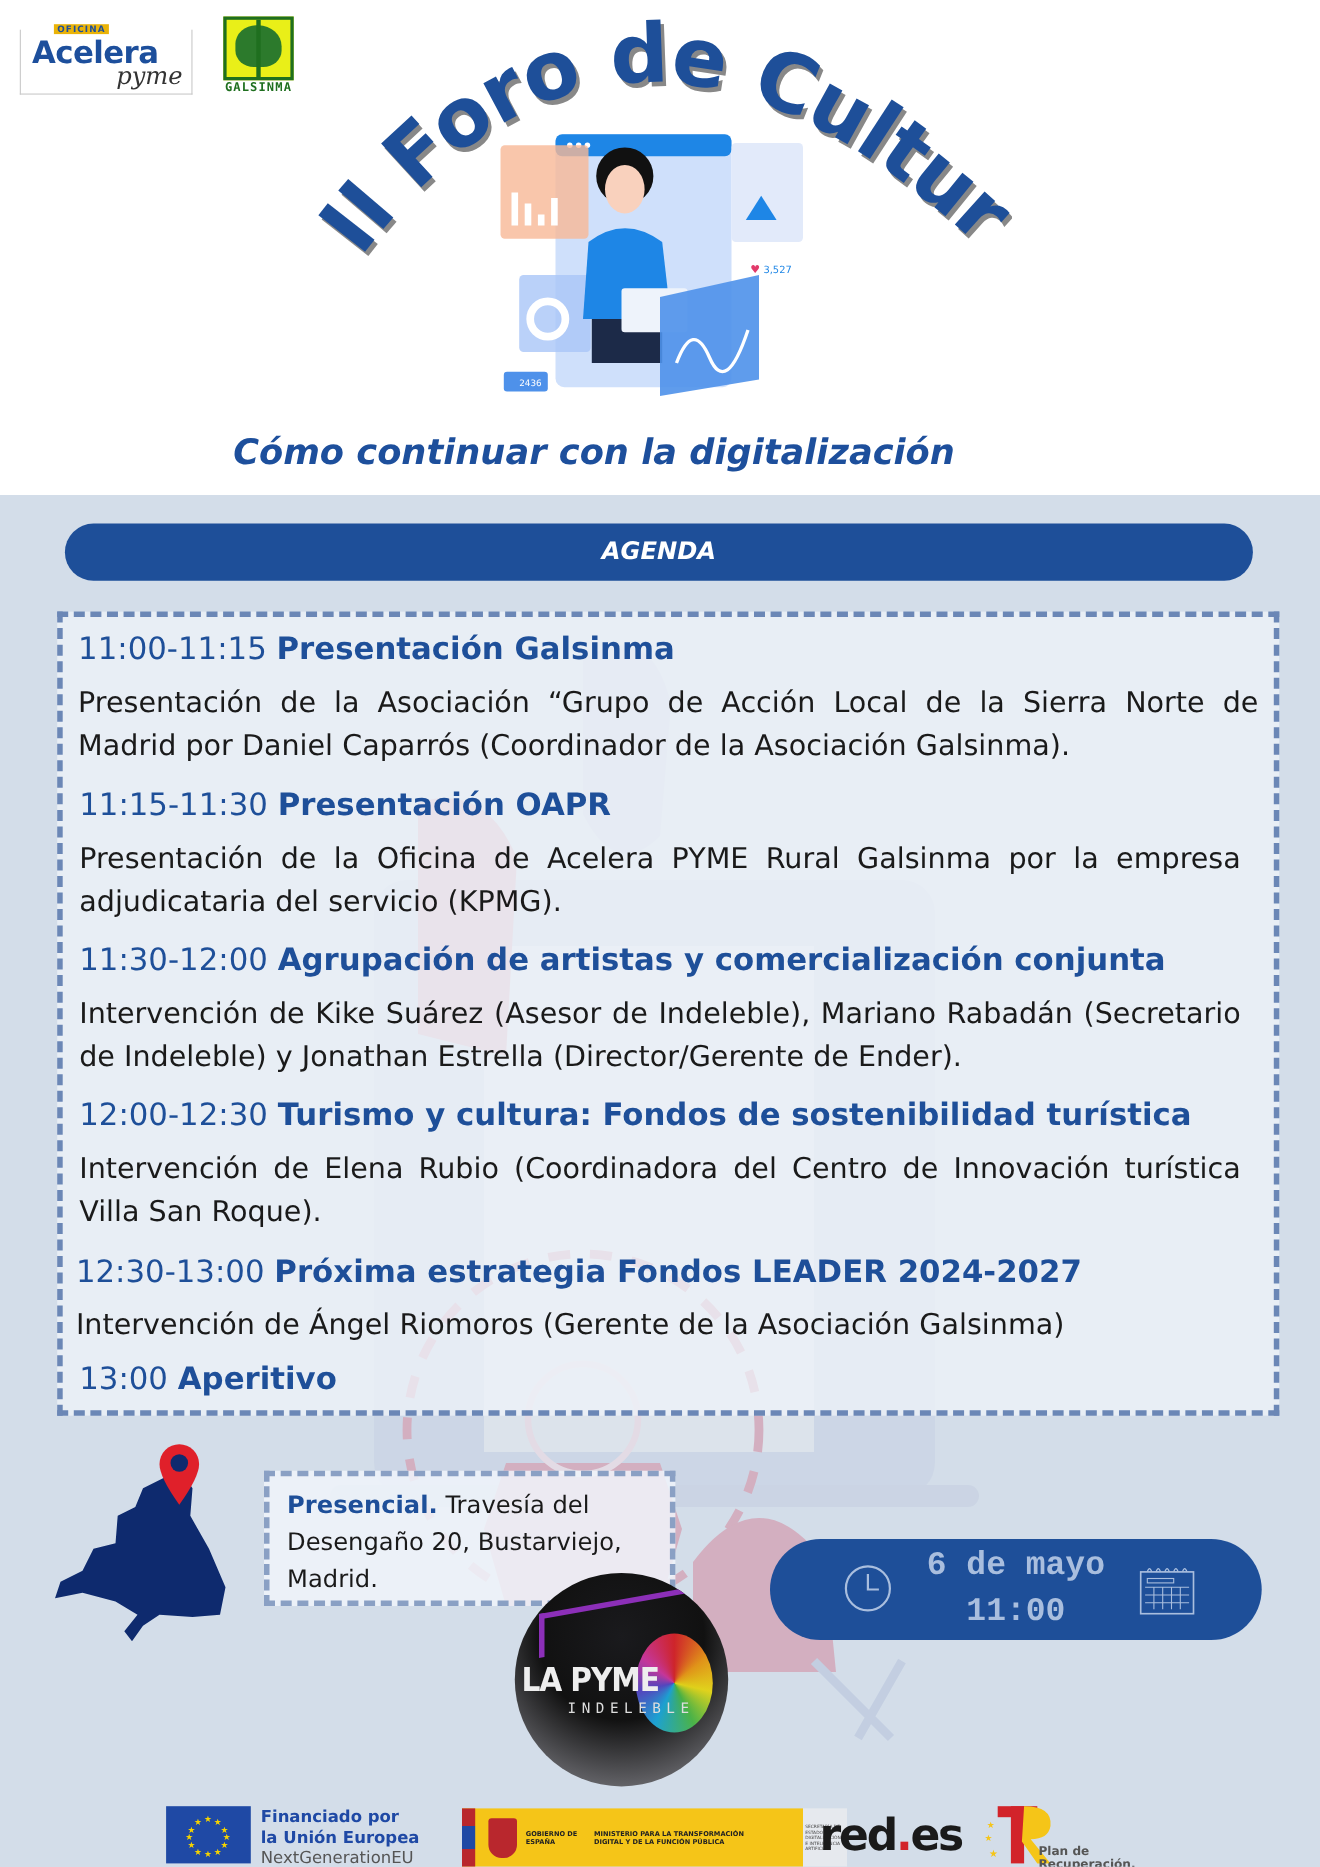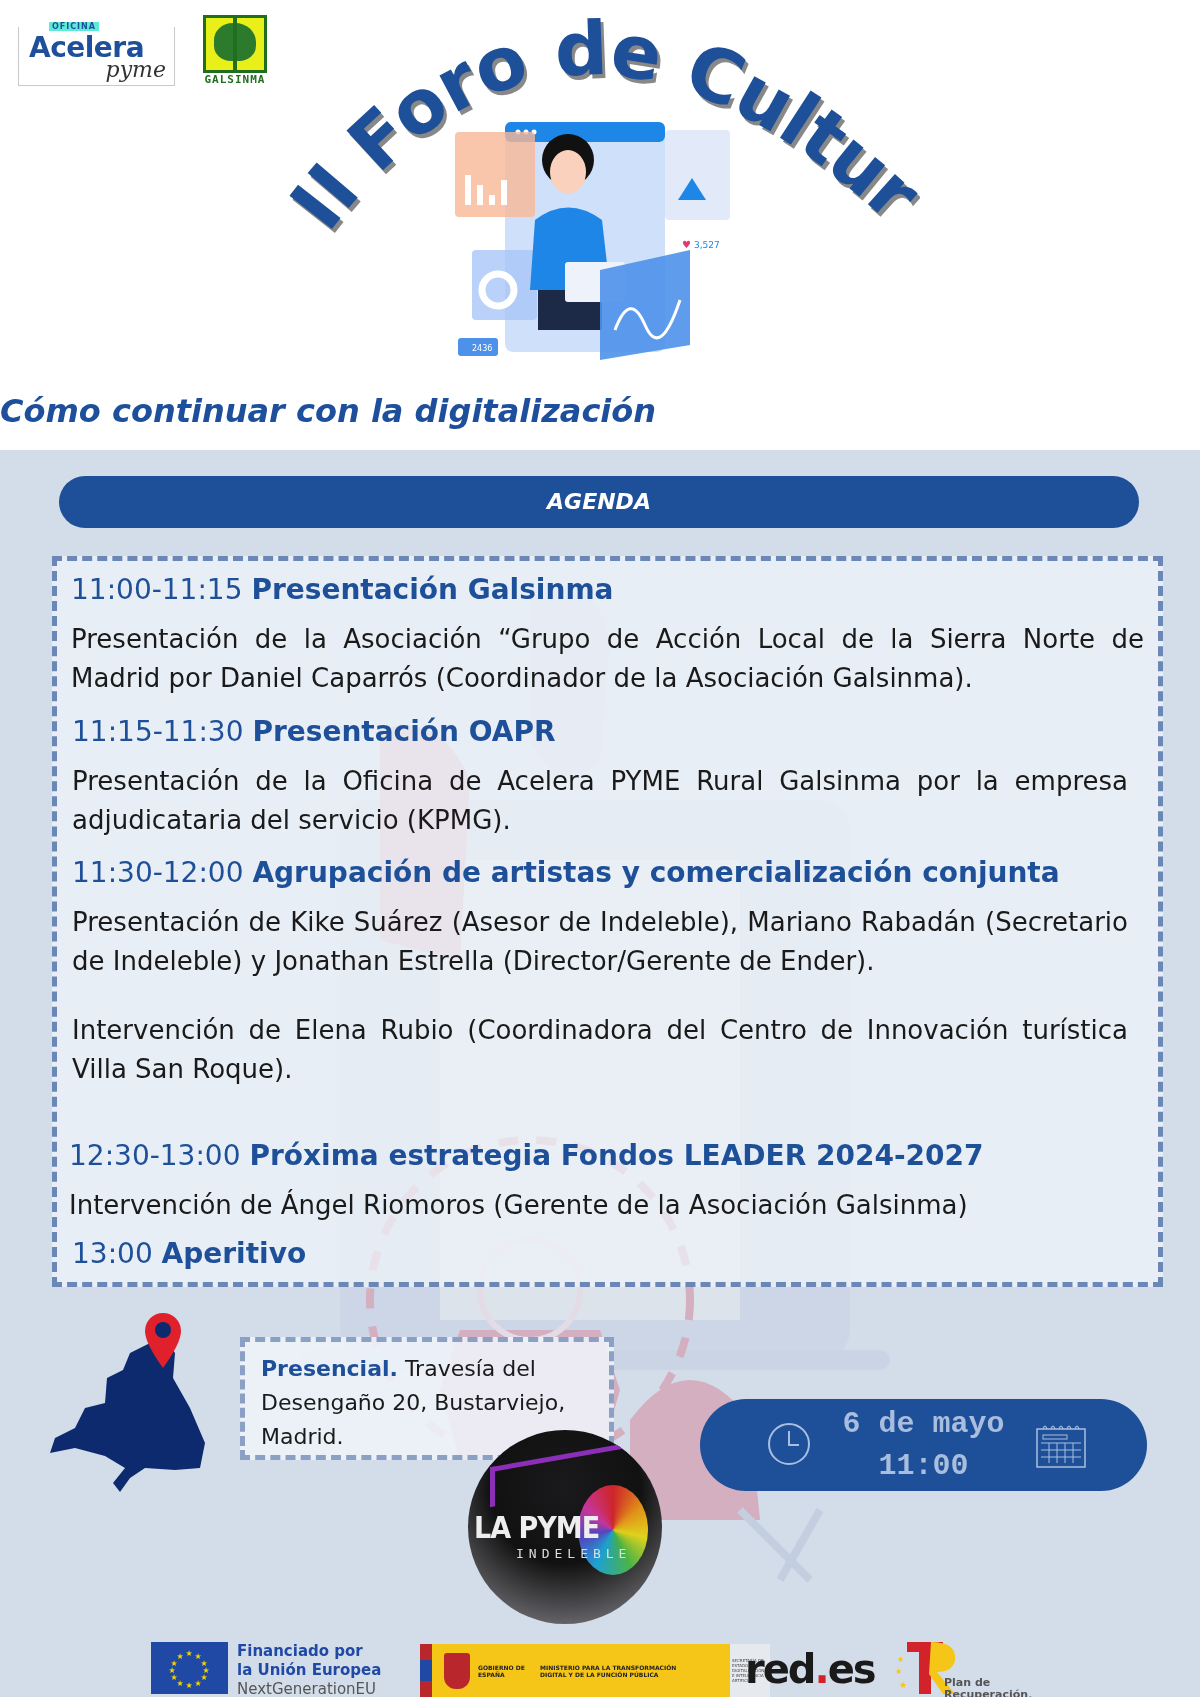--- a/index.html
+++ b/index.html
@@ -13,21 +13,21 @@
   .top {
     position: absolute; left: 0; top: 0; width: 1200px; height: 450px;
     background: #ffffff;
   }
   .logo-acelera {
     position: absolute; left: 18px; top: 27px; width: 157px; height: 59px;
     border: 1px solid #c9c9c9; border-top: none; background: #fff;
   }
   .logo-acelera .oficina {
     position: absolute; left: 30px; top: -5px; font-size: 8px; font-weight: bold;
-    color: #1d4f9c; background: #5eead4; padding: 0 3px; letter-spacing: 1px;
+    color: #1d4f9c; background: #eab308; padding: 0 3px; letter-spacing: 1px;
   }
   .logo-acelera .acelera {
     position: absolute; left: 10px; top: 4px; font-size: 28px; font-weight: bold;
     color: #1d4f9c; letter-spacing: -0.5px;
   }
   .logo-acelera .pyme {
     position: absolute; right: 8px; top: 30px; font-family: "DejaVu Serif", serif;
     font-style: italic; font-size: 22px; color: #333;
   }
   .logo-galsinma {
@@ -43,21 +43,21 @@
   }
   .logo-galsinma .name {
     font-size: 11px; font-weight: bold; color: #1f6f1f; letter-spacing: 1px; text-align: center;
     font-family: "DejaVu Sans Mono", monospace;
   }
   .title-svg { position: absolute; left: 280px; top: 0; }
   .hero {
     position: absolute; left: 450px; top: 120px; width: 310px; height: 270px;
   }
   .subtitle {
-    position: absolute; left: 0; width: 1080px; top: 392px; text-align: left;
+    position: absolute; left: 0; width: 1080px; top: 392px; text-align: center;
     font-size: 32px; font-weight: bold; font-style: italic; color: #1d4f9c;
   }
   .bg-illus {
     position: absolute; left: 300px; top: 560px; width: 620px; height: 1030px; opacity: 0.55;
     pointer-events: none;
   }
   .agenda-pill {
     position: absolute; left: 59px; top: 476px; width: 1080px; height: 52px;
     background: #1e4f99; border-radius: 26px; color: #fff; text-align: center;
     font-size: 22px; font-weight: bold; font-style: italic; line-height: 52px;
@@ -208,23 +208,24 @@
   <div class="item" style="top:12px">
     <div class="head"><span class="time">11:00-11:15</span> <span class="label">Presentación Galsinma</span></div>
     <div class="desc">Presentación de la Asociación “Grupo de Acción Local de la Sierra Norte de Madrid por Daniel Caparrós (Coordinador de la Asociación Galsinma).</div>
   </div>
   <div class="item" style="top:154px; left:15px">
     <div class="head"><span class="time">11:15-11:30</span> <span class="label">Presentación OAPR</span></div>
     <div class="desc" style="padding-right:16px">Presentación de la Oficina de Acelera PYME Rural Galsinma por la empresa adjudicataria del servicio (KPMG).</div>
   </div>
   <div class="item" style="top:295px; left:15px">
     <div class="head"><span class="time">11:30-12:00</span> <span class="label">Agrupación de artistas y comercialización conjunta</span></div>
-    <div class="desc" style="padding-right:16px">Presentación de Kike Suárez (Asesor de Indeleble), Mariano Rabadán (Secretario de Indeleble) y Jonathan Estrella (Director/Gerente de Ender).</div>
+    <div class="desc" style="padding-right:16px">Intervención de Kike Suárez (Asesor de Indeleble), Mariano Rabadán (Secretario de Indeleble) y Jonathan Estrella (Director/Gerente de Ender).</div>
   </div>
   <div class="item" style="top:436px; left:15px">
+    <div class="head"><span class="time">12:00-12:30</span> <span class="label">Turismo y cultura: Fondos de sostenibilidad turística</span></div>
     <div class="desc" style="padding-right:16px">Intervención de Elena Rubio (Coordinadora del Centro de Innovación turística Villa San Roque).</div>
   </div>
   <div class="item" style="top:578px; left:12px">
     <div class="head"><span class="time">12:30-13:00</span> <span class="label">Próxima estrategia Fondos LEADER 2024-2027</span></div>
     <div class="desc">Intervención de Ángel Riomoros (Gerente de la Asociación Galsinma)</div>
   </div>
   <div class="item" style="top:676px; left:15px">
     <div class="head"><span class="time">13:00</span> <span class="label">Aperitivo</span></div>
   </div>
 </div>

